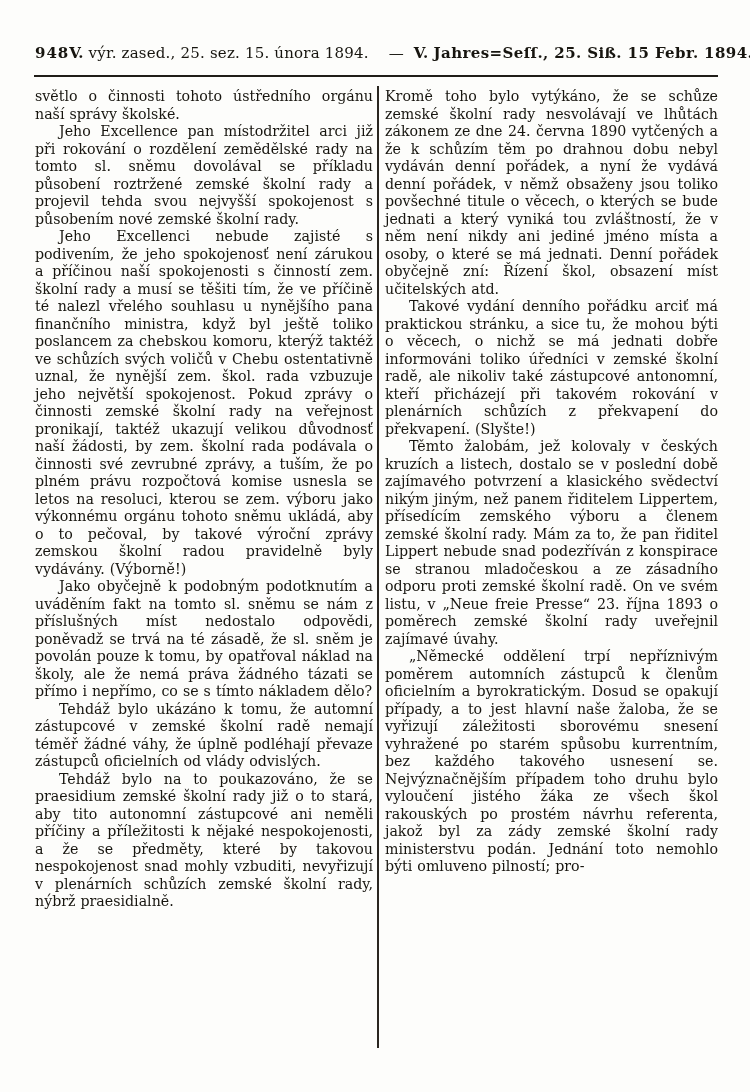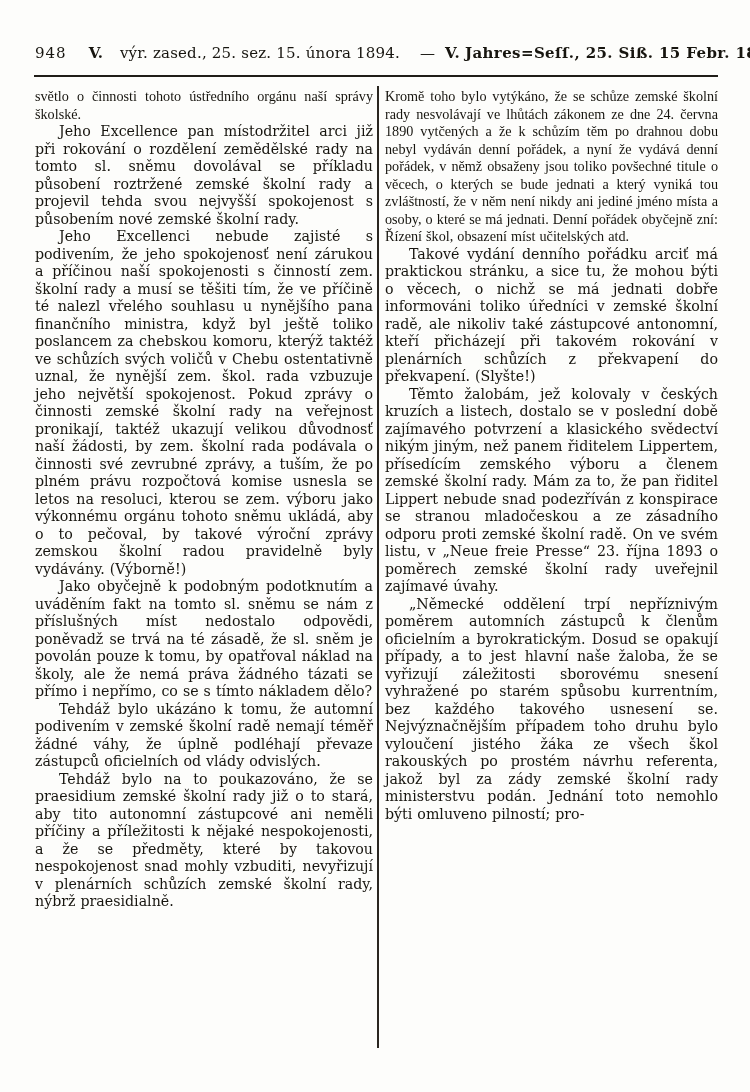--- a/index.html
+++ b/index.html
@@ -11,23 +11,23 @@
     font-family:"DejaVu Serif", serif;
     color:#17150f;
     overflow:hidden;
   }
   
   .header{
     position:absolute;left:35px;right:32px;top:44px;
     display:flex;align-items:baseline;
     font-size:15px;white-space:nowrap;
   }
-  .pageno{font-weight:normal;letter-spacing:1px;margin-right:22px;}
+  .pageno{font-weight:bold;letter-spacing:1px;}
   .hdr-vol{font-weight:bold;margin-right:5px;}
-  .hdr-cz{margin-right:10px;letter-spacing:.2px;margin-left:12px;}
+  .hdr-cz{margin-right:10px;letter-spacing:.2px;}
   .hdr-sep{margin:0 10px;}
   .fraktur{font-weight:bold;letter-spacing:.3px;}
   .hdr-de{letter-spacing:.4px;}
   .rule{
     position:absolute;left:34px;right:32px;top:75px;
     border-top:2px solid #201d18;
   }
   
   .columns{position:absolute;top:88px;left:35px;width:683px;}
   .divider{
@@ -36,21 +36,21 @@
   }
   .col{
     position:absolute;top:0;
     text-align:justify;
     font-size:14.2px;line-height:17.5px;
     word-spacing:.5px;
   }
   .col-left{left:0;width:338px;}
   .col-right{left:350px;width:333px;}
   p.para{margin:0;text-indent:24px;}
-  p.para.noindent{text-indent:0;font-family:Liberation Serif, serif;}
+  p.para.noindent{text-indent:0;}
 </style>
 </head>
 <body>
 
 <div class="page">
 
   <div class="header">
     <span class="pageno">948</span>
     <span class="hdr-vol">V.</span>
     <span class="hdr-cz">výr. zased., 25. sez. 15. února 1894.</span>
@@ -63,21 +63,21 @@
 
   <div class="columns">
     <div class="divider"></div>
 
     <div class="col col-left">
 
     <p class="para noindent">světlo o činnosti tohoto ústředního orgánu naší správy školské.</p>
         <p class="para">Jeho Excellence pan místodržitel arci již při rokování o rozdělení zemědělské rady na tomto sl. sněmu dovolával se příkladu působení roztržené zemské školní rady a projevil tehda svou nejvyšší spokojenost s působením nové zemské školní rady.</p>
         <p class="para">Jeho Excellenci nebude zajisté s podivením, že jeho spokojenosť není zárukou a příčinou naší spokojenosti s činností zem. školní rady a musí se těšiti tím, že ve příčině té nalezl vřelého souhlasu u nynějšího pana finančního ministra, když byl ještě toliko poslancem za chebskou komoru, kterýž taktéž ve schůzích svých voličů v Chebu ostentativně uznal, že nynější zem. škol. rada vzbuzuje jeho největší spokojenost. Pokud zprávy o činnosti zemské školní rady na veřejnost pronikají, taktéž ukazují velikou důvodnosť naší žádosti, by zem. školní rada podávala o činnosti své zevrubné zprávy, a tuším, že po plném právu rozpočtová komise usnesla se letos na resoluci, kterou se zem. výboru jako výkonnému orgánu tohoto sněmu ukládá, aby o to pečoval, by takové výroční zprávy zemskou školní radou pravidelně byly vydávány. (Výborně!)</p>
         <p class="para">Jako obyčejně k podobným podotknutím a uváděním fakt na tomto sl. sněmu se nám z příslušných míst nedostalo odpovědi, poněvadž se trvá na té zásadě, že sl. sněm je povolán pouze k tomu, by opatřoval náklad na školy, ale že nemá práva žádného tázati se přímo i nepřímo, co se s tímto nákladem dělo?</p>
-        <p class="para">Tehdáž bylo ukázáno k tomu, že automní podivením v zemské školní radě nemají téměř žádné váhy, že úplně podléhají převaze zástupců oficielních od vlády odvislých.</p>
+        <p class="para">Tehdáž bylo ukázáno k tomu, že automní zástupcové v zemské školní radě nemají téměř žádné váhy, že úplně podléhají převaze zástupců oficielních od vlády odvislých.</p>
         <p class="para">Tehdáž bylo na to poukazováno, že se praesidium zemské školní rady již o to stará, aby tito autonomní zástupcové ani neměli příčiny a příležitosti k nějaké nespokojenosti, a že se předměty, které by takovou nespokojenost snad mohly vzbuditi, nevyřizují v plenárních schůzích zemské školní rady, nýbrž praesidialně.</p>
       </div>
 
     <div class="col col-right">
 
     <p class="para noindent">Kromě toho bylo vytýkáno, že se schůze zemské školní rady nesvolávají ve lhůtách zákonem ze dne 24. června 1890 vytčených a že k schůzím těm po drahnou dobu nebyl vydáván denní pořádek, a nyní že vydává denní pořádek, v němž obsaženy jsou toliko povšechné titule o věcech, o kterých se bude jednati a který vyniká tou zvláštností, že v něm není nikdy ani jediné jméno místa a osoby, o které se má jednati. Denní pořádek obyčejně zní: Řízení škol, obsazení míst učitelských atd.</p>
         <p class="para">Takové vydání denního pořádku arciť má praktickou stránku, a sice tu, že mohou býti o věcech, o nichž se má jednati dobře informováni toliko úředníci v zemské školní radě, ale nikoliv také zástupcové antonomní, kteří přicházejí při takovém rokování v plenárních schůzích z překvapení do překvapení. (Slyšte!)</p>
         <p class="para">Těmto žalobám, jež kolovaly v českých kruzích a listech, dostalo se v poslední době zajímavého potvrzení a klasického svědectví nikým jiným, než panem řiditelem Lippertem, přísedícím zemského výboru a členem zemské školní rady. Mám za to, že pan řiditel Lippert nebude snad podezříván z konspirace se stranou mladočeskou a ze zásadního odporu proti zemské školní radě. On ve svém listu, v „Neue freie Presse“ 23. října 1893 o poměrech zemské školní rady uveřejnil zajímavé úvahy.</p>
         <p class="para">„Německé oddělení trpí nepříznivým poměrem automních zástupců k členům oficielním a byrokratickým. Dosud se opakují případy, a to jest hlavní naše žaloba, že se vyřizují záležitosti sborovému snesení vyhražené po starém spůsobu kurrentním, bez každého takového usnesení se. Nejvýznačnějším případem toho druhu bylo vyloučení jistého žáka ze všech škol rakouských po prostém návrhu referenta, jakož byl za zády zemské školní rady ministerstvu podán. Jednání toto nemohlo býti omluveno pilností; pro-</p>
       </div>

